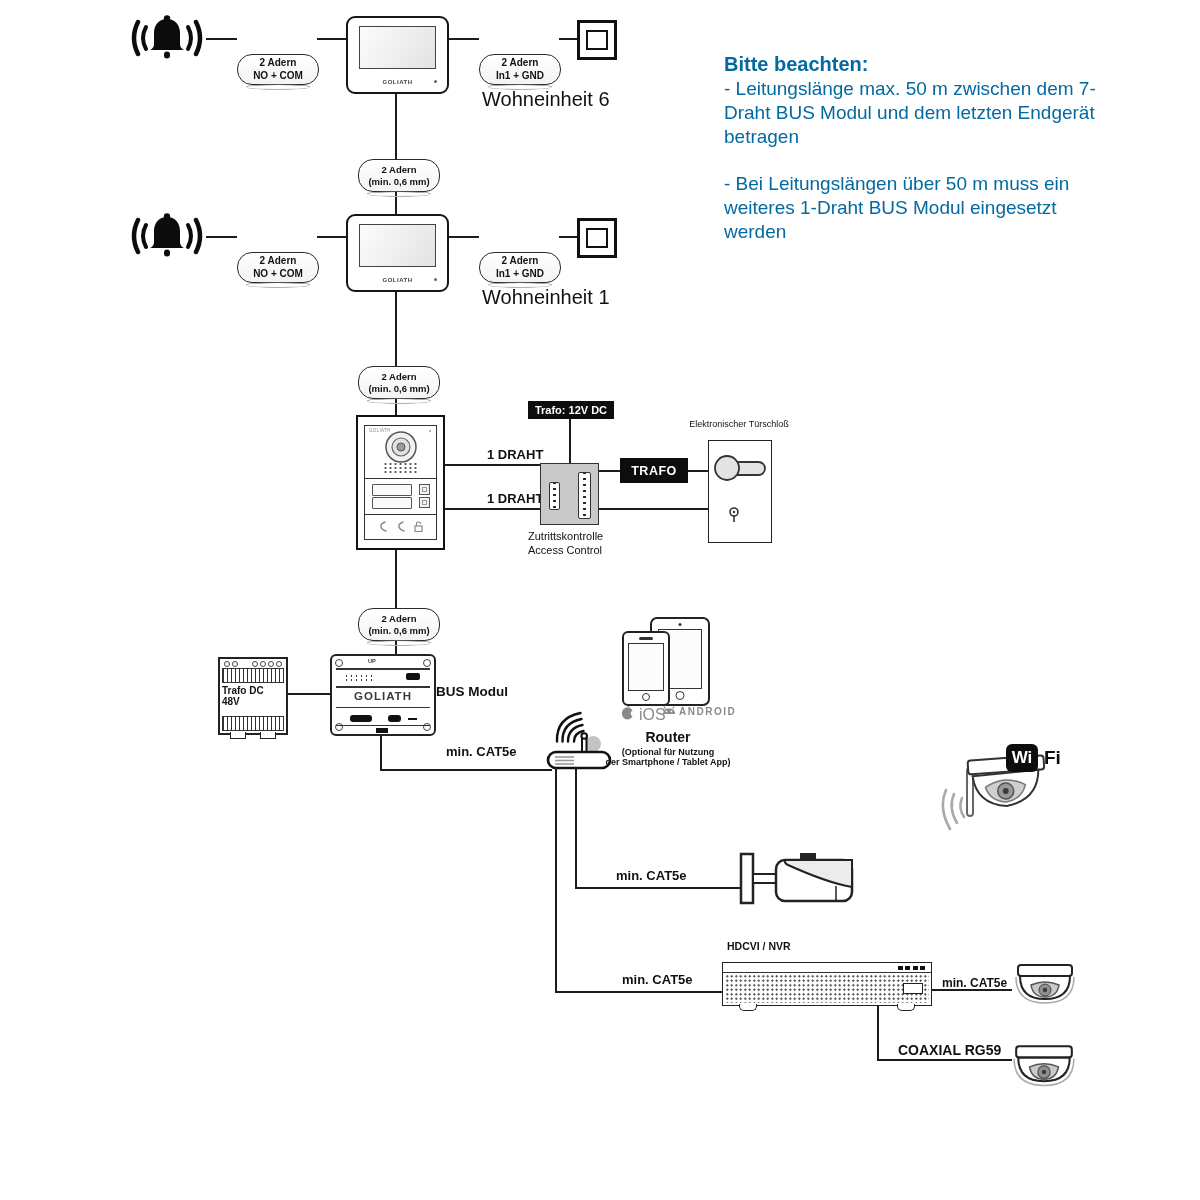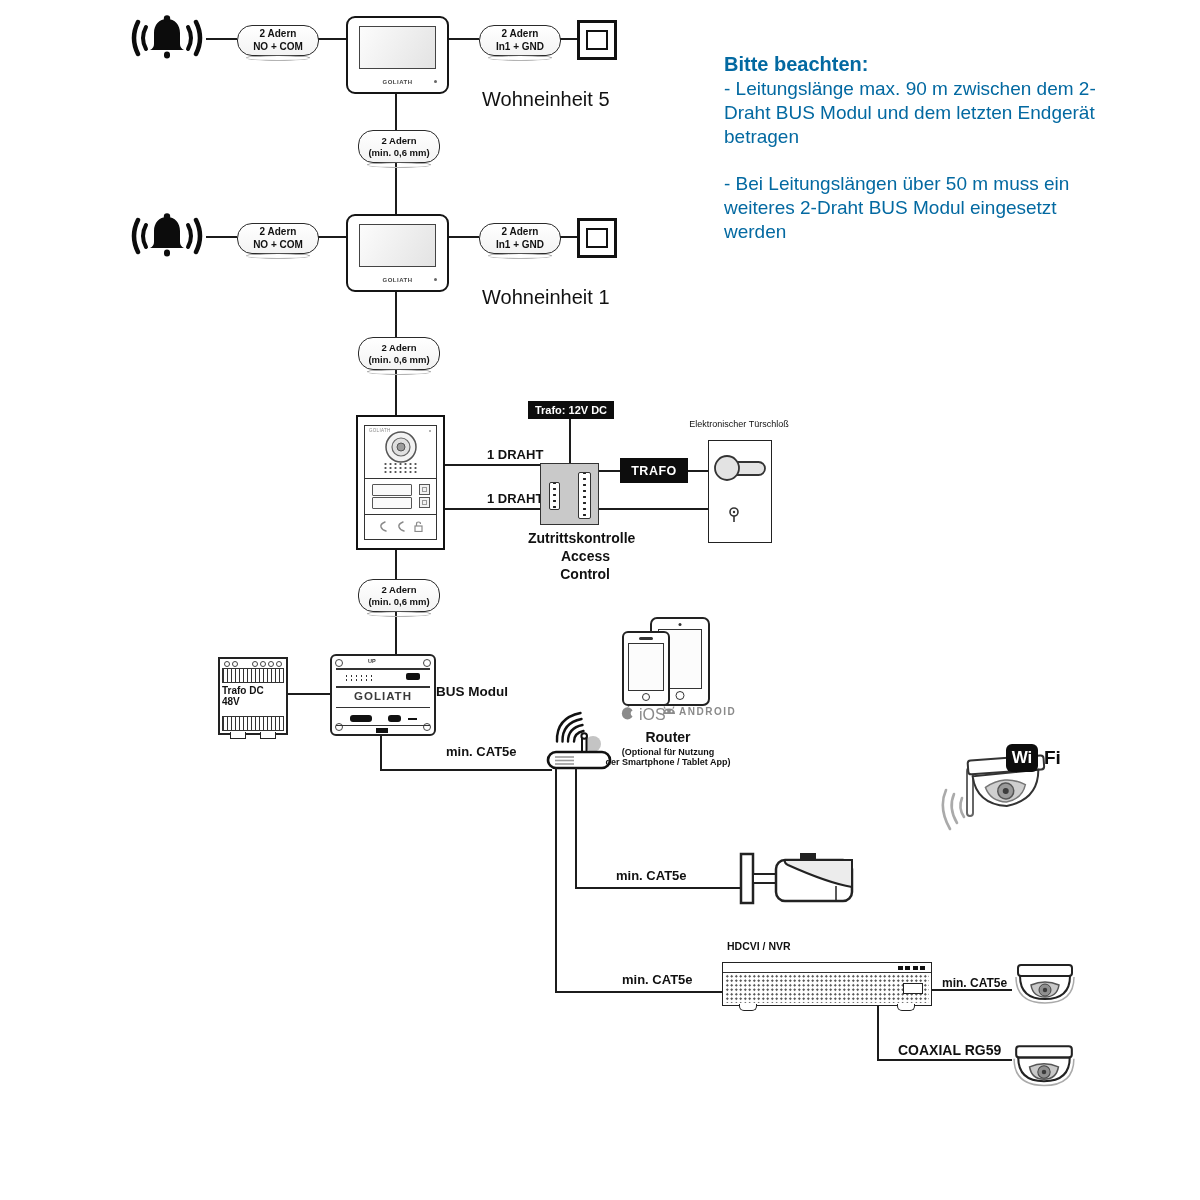--- a/index.html
+++ b/index.html
@@ -7,21 +7,21 @@
           font-family:"Liberation Sans",sans-serif;color:#111;}
   .abs{position:absolute;}
   .hl{position:absolute;height:2px;background:#1c1c1c;}
   .vl{position:absolute;width:2px;background:#1c1c1c;}
   .lbl{position:absolute;font-weight:bold;color:#111;white-space:nowrap;}
 
   
   .pill{position:absolute;border:1.5px solid #2a2a2a;border-radius:15px;
         background:linear-gradient(#ffffff,#f3f3f3);
         display:flex;flex-direction:column;align-items:center;justify-content:center;
-        font-weight:bold;font-size:10px;line-height:1.25;text-align:center;z-index:3;}
+        font-weight:bold;font-size:10px;line-height:1.25;text-align:center;z-index:3;margin-top:29px;}
   .pill::after{content:"";position:absolute;left:8px;right:8px;bottom:-6px;height:4px;
         border-top:1.5px solid #555;border-bottom:1px solid #b3b3b3;border-radius:50%;}
   .pill.small{font-size:9.5px;}
 
   
   .monitor{position:absolute;border:2.5px solid #151515;border-radius:9px;background:#fff;z-index:2;}
   .monitor .screen{position:absolute;left:11px;right:11px;top:8px;bottom:23px;border:1.5px solid #444;
         background:linear-gradient(120deg,#fcfcfc 0%,#eeeeee 55%,#e3e3e3 100%);}
   .monitor .brand{position:absolute;bottom:7px;left:0;right:0;text-align:center;font-size:6px;
         letter-spacing:.5px;color:#444;font-weight:bold;}
@@ -147,21 +147,21 @@
   </div>
   <div class="hl" style="left:447px;top:38px;width:32px"></div>
   <div class="pill" style="left:479px;top:25px;width:80px;height:29px">
     <span>2 Adern</span>
     <span>In1 + GND</span>
   </div>
   <div class="hl" style="left:559px;top:38px;width:18px"></div>
   <div class="sqbtn" style="left:577px;top:20px;width:34px;height:34px">
     <div class="inner"></div>
   </div>
-  <div class="lbl" style="left:482px;top:88px;font-size:20px;font-weight:400">Wohneinheit 5</div>
+  <div class="lbl" style="left:482px;top:88px;font-size:20px;font-weight:400">Wohneinheit 6</div>
 
   <div class="vl" style="left:395px;top:90px;height:125px"></div>
   <div class="pill small" style="left:358px;top:130px;width:80px;height:31px">
     <span>2 Adern</span>
     <span>(min. 0,6 mm)</span>
   </div>
 
   <svg class="abs" style="left:128px;top:210px" width="78" height="56" viewBox="0 0 78 56">
     <path d="M39 7 C31 7 26 13 26 21 L26 32 Q26 36 22 38 L56 38 Q52 36 52 32 L52 21 C52 13 47 7 39 7 Z" fill="#0c0c0c"></path>
     <circle cx="39" cy="6.5" r="3.2" fill="#0c0c0c"></circle>
@@ -194,22 +194,22 @@
   <div class="lbl" style="left:482px;top:286px;font-size:20px;font-weight:400">Wohneinheit 1</div>
 
   <div class="vl" style="left:395px;top:288px;height:128px"></div>
   <div class="pill small" style="left:358px;top:337px;width:80px;height:31px">
     <span>2 Adern</span>
     <span>(min. 0,6 mm)</span>
   </div>
 
   <div class="notes" style="left:724px;top:52px;width:372px">
     <div class="t">Bitte beachten:</div>
-    <p>- Leitungslänge max. 90 m zwischen dem 2-Draht BUS Modul und dem letzten Endgerät betragen</p>
-    <p>- Bei Leitungslängen über 50 m muss ein weiteres 2-Draht BUS Modul eingesetzt werden</p>
+    <p>- Leitungslänge max. 50 m zwischen dem 7-Draht BUS Modul und dem letzten Endgerät betragen</p>
+    <p>- Bei Leitungslängen über 50 m muss ein weiteres 1-Draht BUS Modul eingesetzt werden</p>
   </div>
 
   <div class="door" style="left:356px;top:415px;width:85px;height:131px">
     <div class="panel">
       <div class="sec-cam">
         <div class="brand">GOLIATH</div>
         <div class="tdot"></div>
         <svg class="abs" style="left:18px;top:5px" width="36" height="32" viewBox="0 0 36 32">
           <circle cx="18" cy="16" r="15" fill="#f2f2f2" stroke="#555" stroke-width="1.5"></circle>
           <circle cx="18" cy="16" r="9" fill="#e0e0e0" stroke="#666" stroke-width="1.2"></circle>
@@ -243,21 +243,21 @@
 
   <div class="hl" style="left:441px;top:464px;width:99px"></div>
   <div class="hl" style="left:441px;top:508px;width:99px"></div>
   <div class="lbl" style="left:487px;top:447px;font-size:13px">1 DRAHT</div>
   <div class="lbl" style="left:487px;top:491px;font-size:13px">1 DRAHT</div>
 
   <div class="access" style="left:540px;top:463px;width:57px;height:60px">
     <div class="pins" style="left:8px;top:18px;width:9px;height:26px"></div>
     <div class="pins" style="left:37px;top:8px;width:11px;height:45px"></div>
   </div>
-  <div class="abs" style="left:528px;top:529px;width:82px;text-align:right;font-size:14px;font-weight:bold;line-height:1.3">
+  <div class="abs" style="left:528px;top:529px;width:82px;text-align:left;font-size:11px;font-weight:normal;line-height:1.3">
     <div>Zutrittskontrolle</div>
     <div>Access Control</div>
   </div>
 
   <div class="hl" style="left:597px;top:470px;width:111px"></div>
   <div class="hl" style="left:597px;top:508px;width:111px"></div>
   <div class="blackbox" style="left:620px;top:458px;width:68px;height:25px;font-size:12.5px;letter-spacing:.5px">TRAFO</div>
 
   <div class="lbl" style="left:678px;top:419px;width:122px;text-align:center;font-size:9px;font-weight:400">Elektronischer Türschloß</div>
   <div class="lockbox" style="left:708px;top:440px;width:62px;height:101px">

